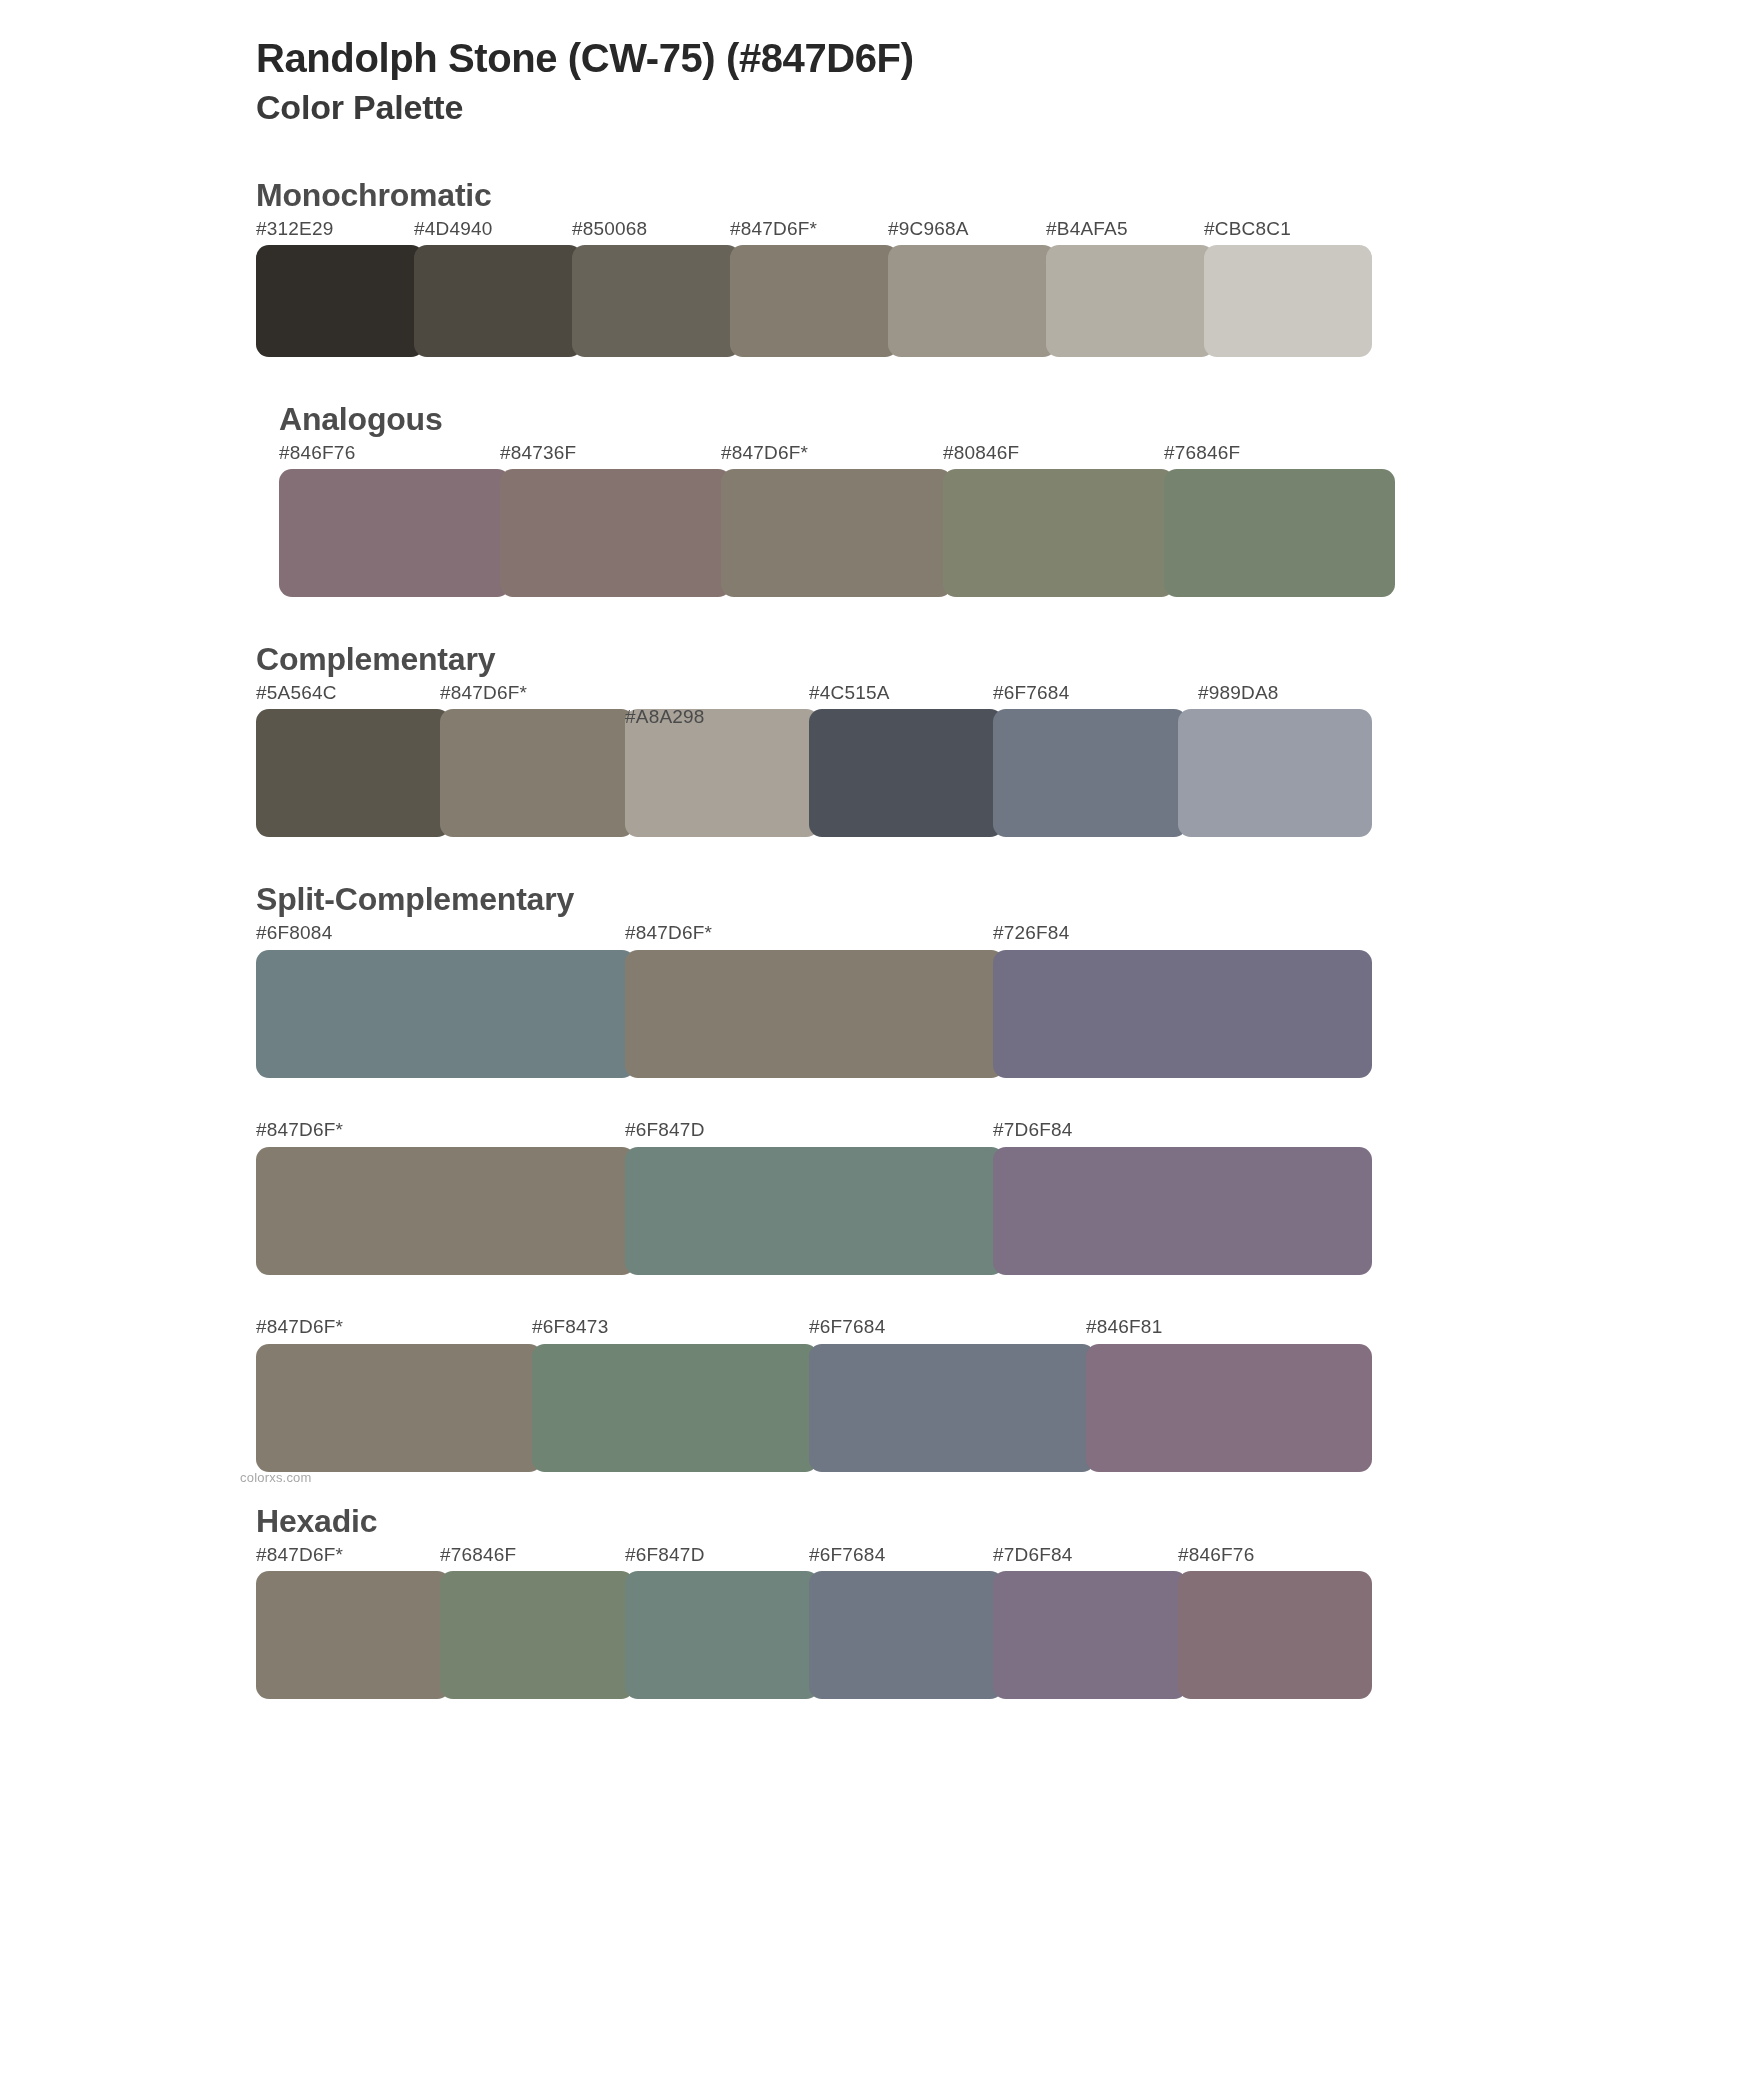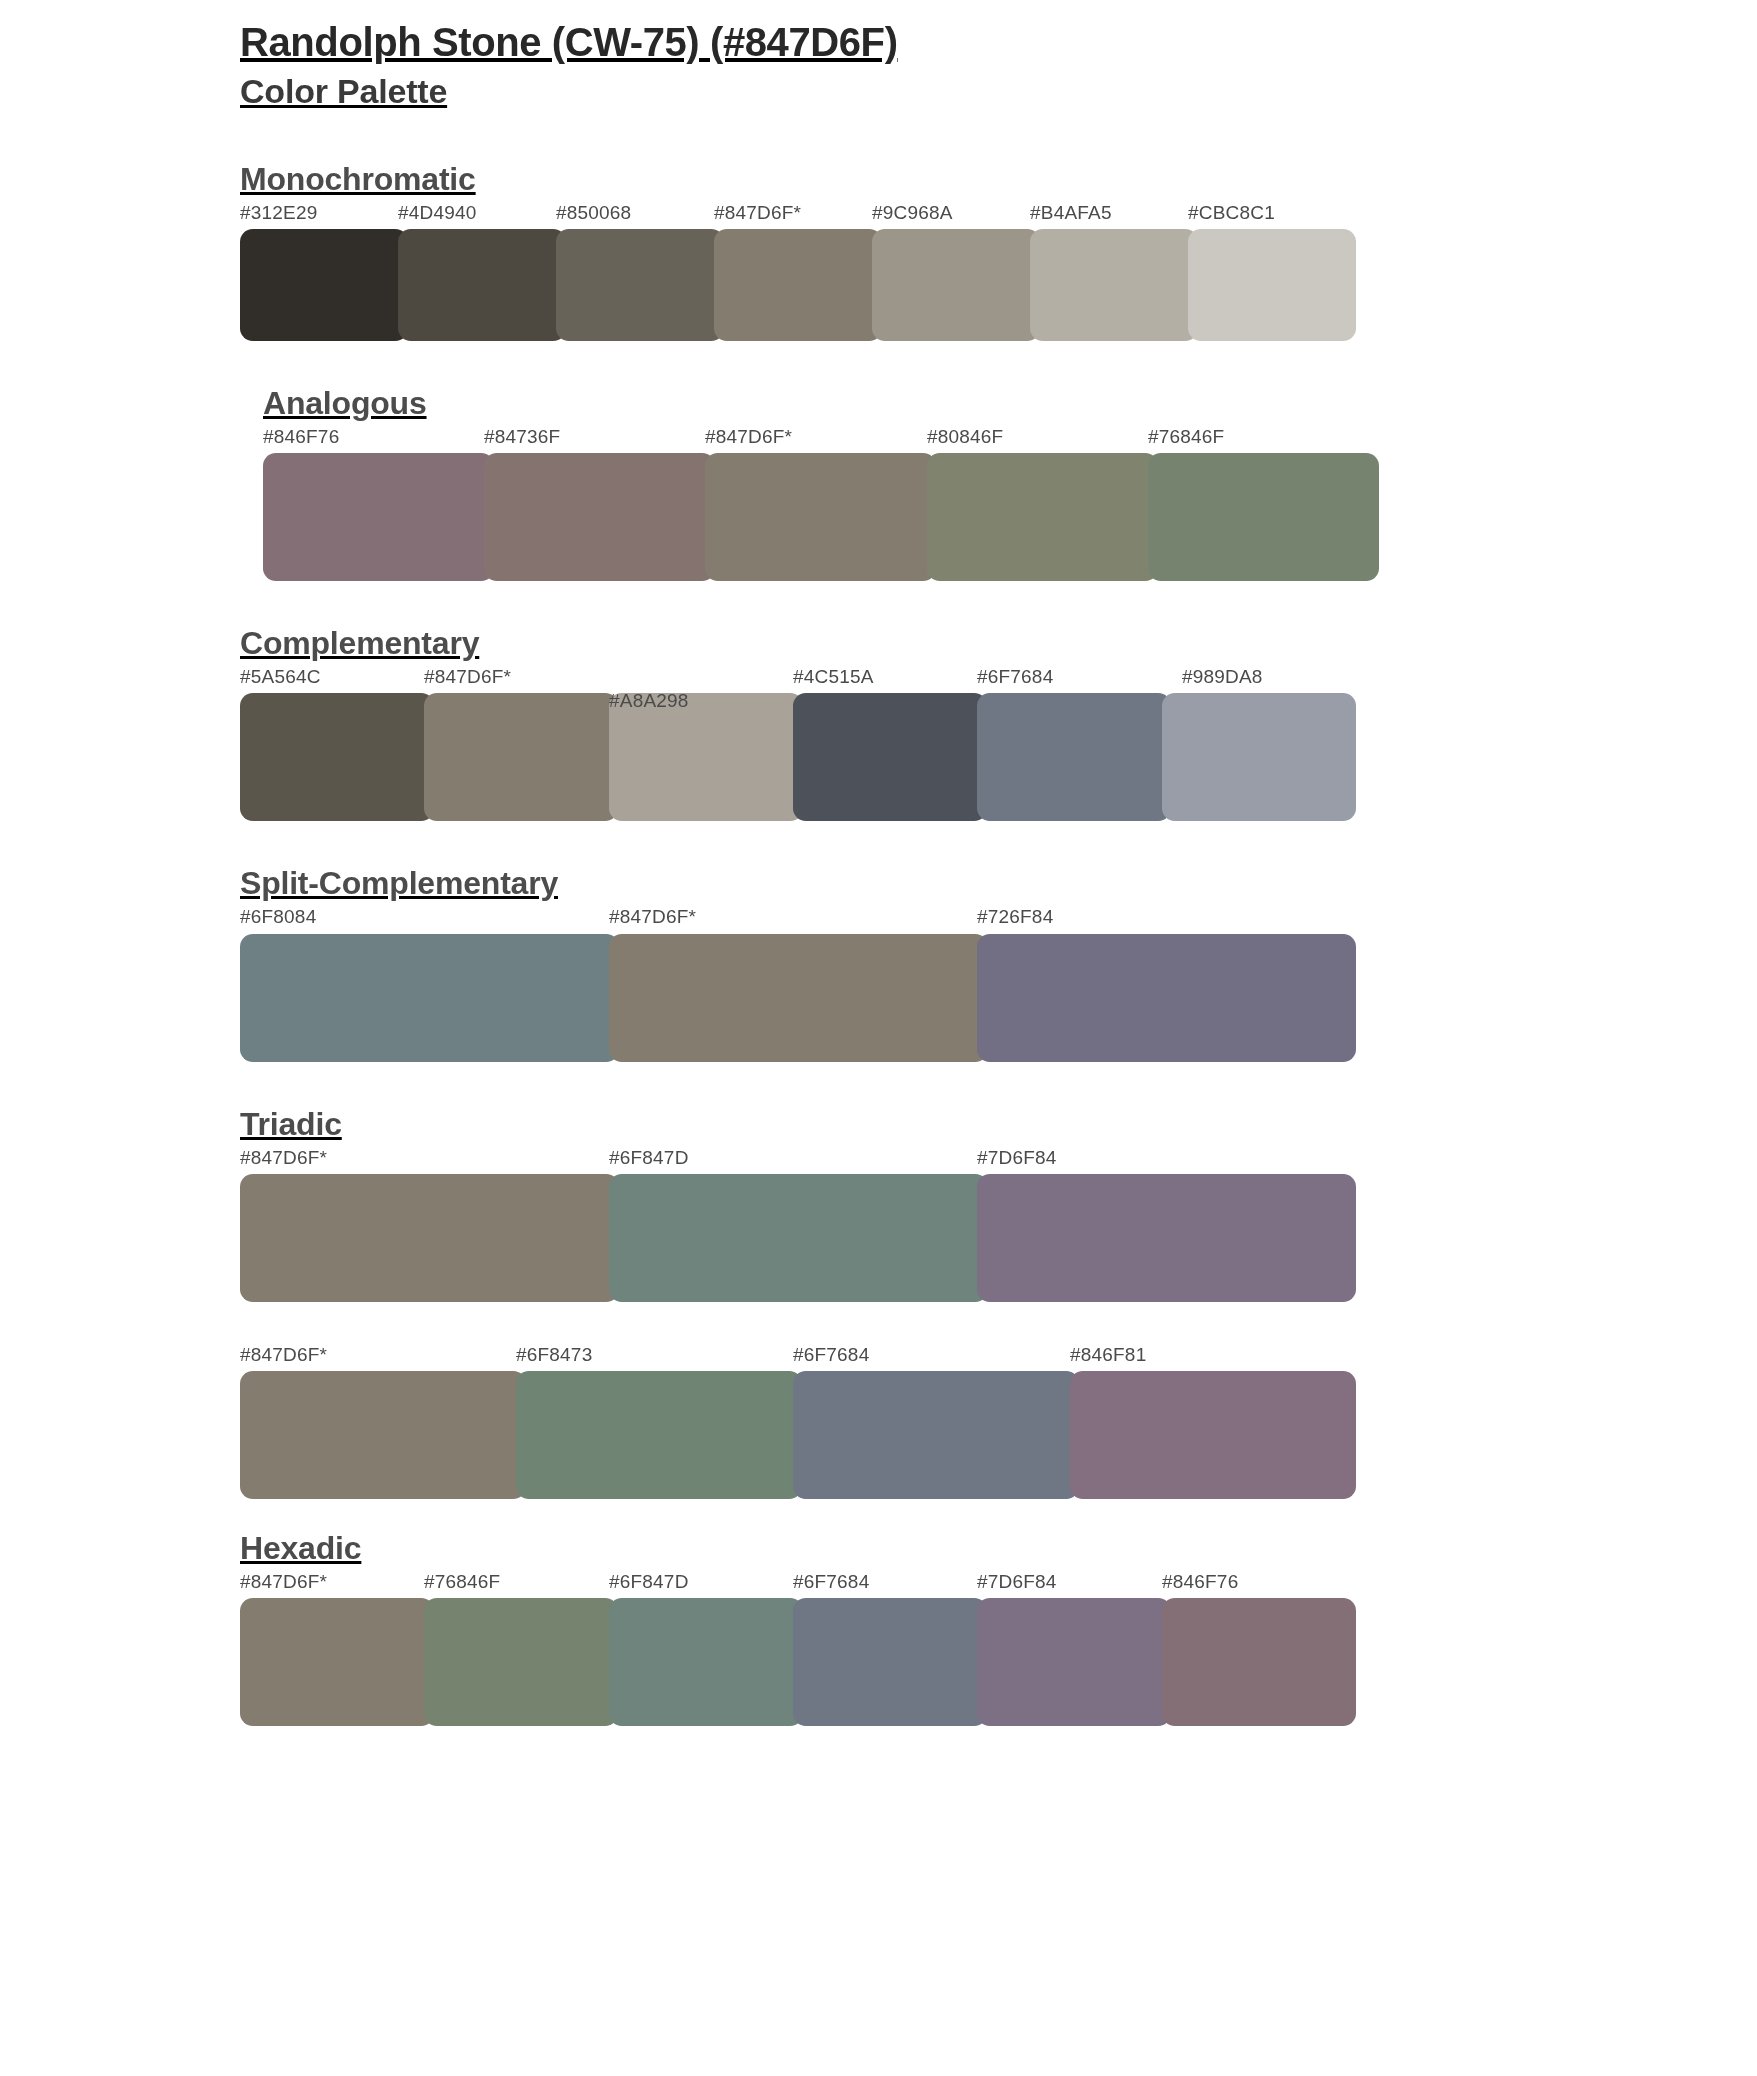--- a/index.html
+++ b/index.html
@@ -15,22 +15,21 @@
     -webkit-font-smoothing: antialiased;
     overflow: hidden;
   }
 
   #page {
     position: relative;
     width: 1757px;
     height: 1514px;
     background: #ffffff;
     box-sizing: border-box;
-    padding: 0;
-    text-decoration: underline;
+    padding: 16px;
   }
 
   
   .header {
     padding: 19px 0 0 240px;
   }
   .page-title {
     font-size: 40px;
     font-weight: bold;
     color: #282828;
@@ -167,21 +166,20 @@
         <div class="swatch-row" style="height: 152px;">
           <div class="swatch" title="#6F8084" style="background: rgb(111, 128, 132); left: 0px; width: 379px; z-index: 1; top: 24px; height: 128px;"></div>
           <div class="swatch-label" style="left: 0px; z-index: 100;">#6F8084</div>
           <div class="swatch" title="#847D6F*" style="background: rgb(132, 125, 111); left: 369px; width: 379px; z-index: 2; top: 24px; height: 128px;"></div>
           <div class="swatch-label" style="left: 369px; z-index: 100;">#847D6F*</div>
           <div class="swatch" title="#726F84" style="background: rgb(114, 111, 132); left: 737px; width: 379px; z-index: 3; top: 24px; height: 128px;"></div>
           <div class="swatch-label" style="left: 737px; z-index: 100;">#726F84</div>
         </div>
       </div>
       <div class="section" style="margin-bottom: 45px;">
-        <div class="section-title">Triadic</div>
         <div class="swatch-row" style="height: 152px;">
           <div class="swatch" title="#847D6F*" style="background: rgb(132, 125, 111); left: 0px; width: 379px; z-index: 1; top: 24px; height: 128px;"></div>
           <div class="swatch-label" style="left: 0px; z-index: 100;">#847D6F*</div>
           <div class="swatch" title="#6F847D" style="background: rgb(111, 132, 125); left: 369px; width: 379px; z-index: 2; top: 24px; height: 128px;"></div>
           <div class="swatch-label" style="left: 369px; z-index: 100;">#6F847D</div>
           <div class="swatch" title="#7D6F84" style="background: rgb(125, 111, 132); left: 737px; width: 379px; z-index: 3; top: 24px; height: 128px;"></div>
           <div class="swatch-label" style="left: 737px; z-index: 100;">#7D6F84</div>
         </div>
       </div>
       <div class="section" style="margin-bottom: 32px;">

